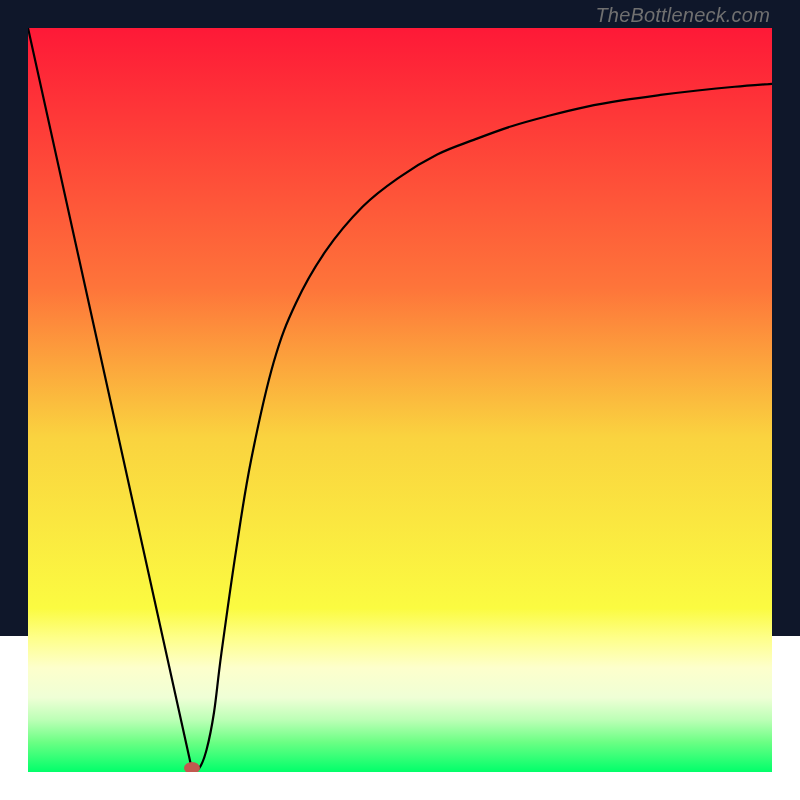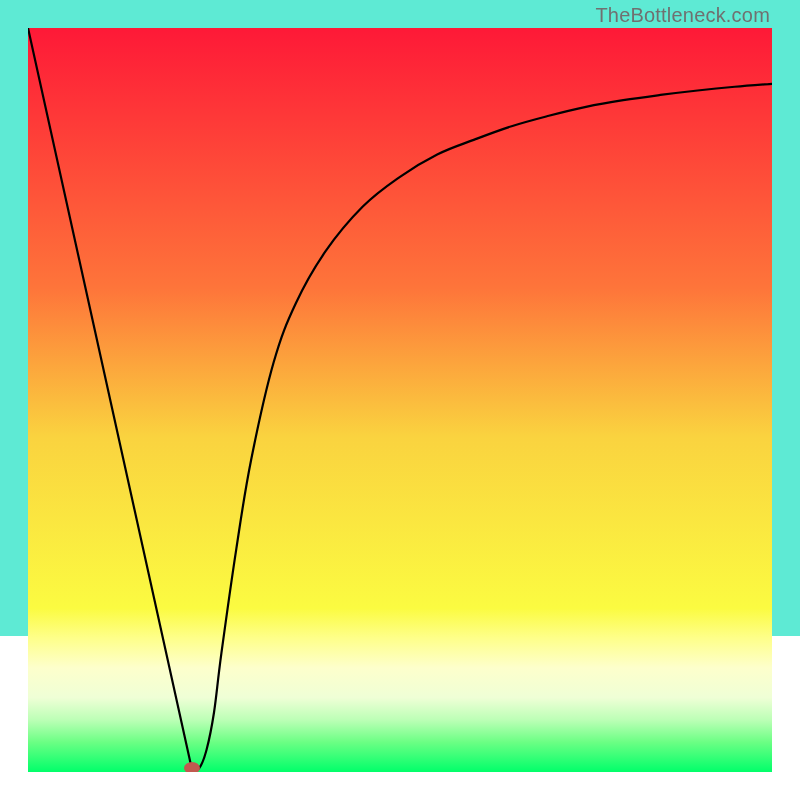--- a/index.html
+++ b/index.html
@@ -7,21 +7,22 @@
     padding: 0;
     width: 800px;
     height: 800px;
     overflow: hidden;
     font-family: Arial, Helvetica, sans-serif;
   }
   .frame {
     position: relative;
     width: 800px;
     height: 636px;
-    background: #5eead4;
+    background: #0f172a;
+    font-style: italic;
   }
   .plot-area {
     position: absolute;
     left: 28px;
     top: 28px;
     width: 744px;
     height: 744px;
     overflow: hidden;
   }
   .gradient-bg {

